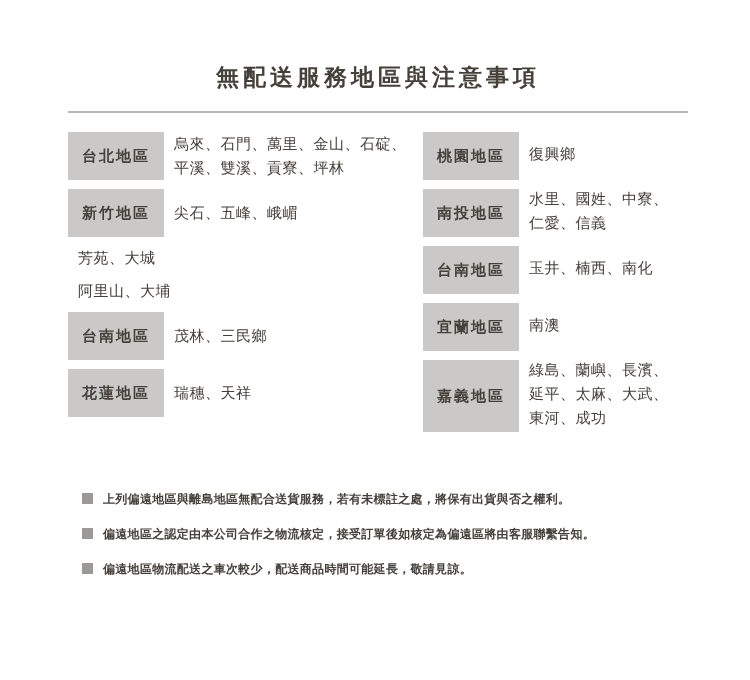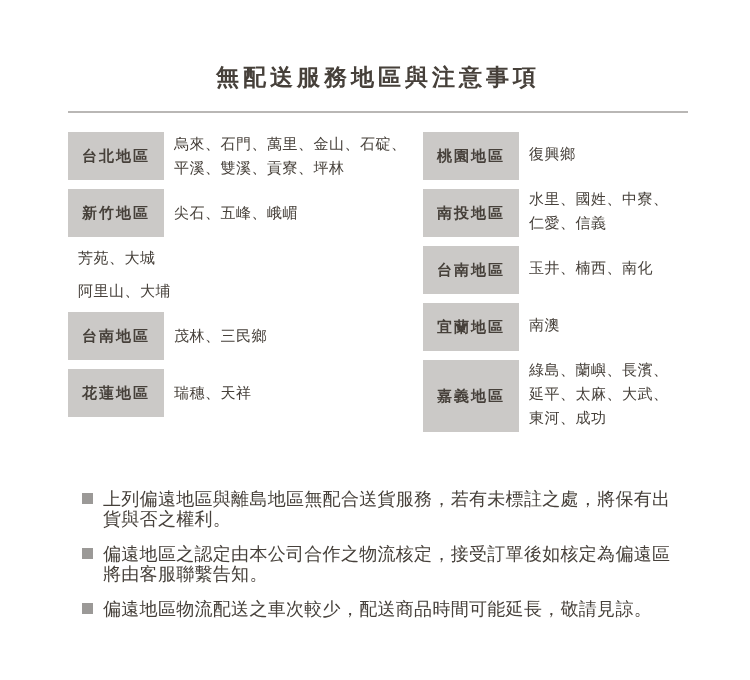--- a/index.html
+++ b/index.html
@@ -70,22 +70,22 @@
     letter-spacing: 0.5px;
   }
   .notes {
     margin-top: 48px;
     padding-left: 14px;
   }
   .note-row {
     display: flex;
     align-items: flex-start;
     margin-bottom: 15px;
-    font-size: 18px;
-    font-weight: normal;
+    font-size: 12px;
+    font-weight: bold;
     color: #46403a;
     line-height: 20px;
     letter-spacing: 0.3px;
   }
   .note-bullet {
     width: 11px;
     height: 11px;
     background: #9b9997;
     flex-shrink: 0;
     margin-top: 4px;

